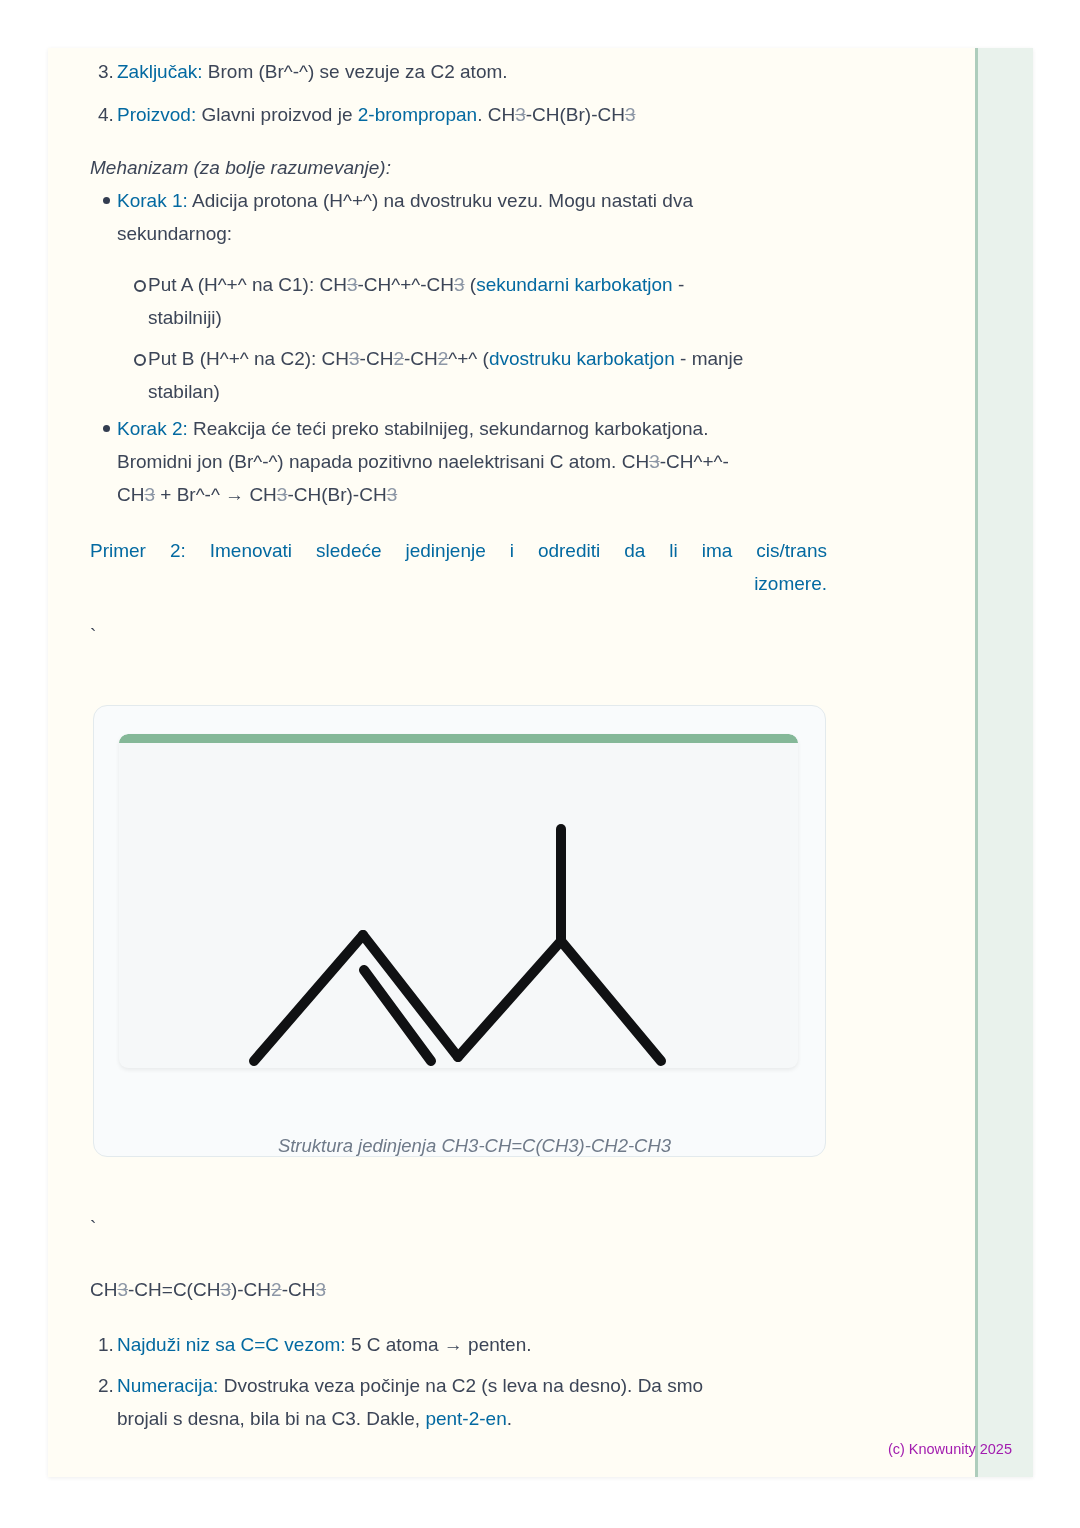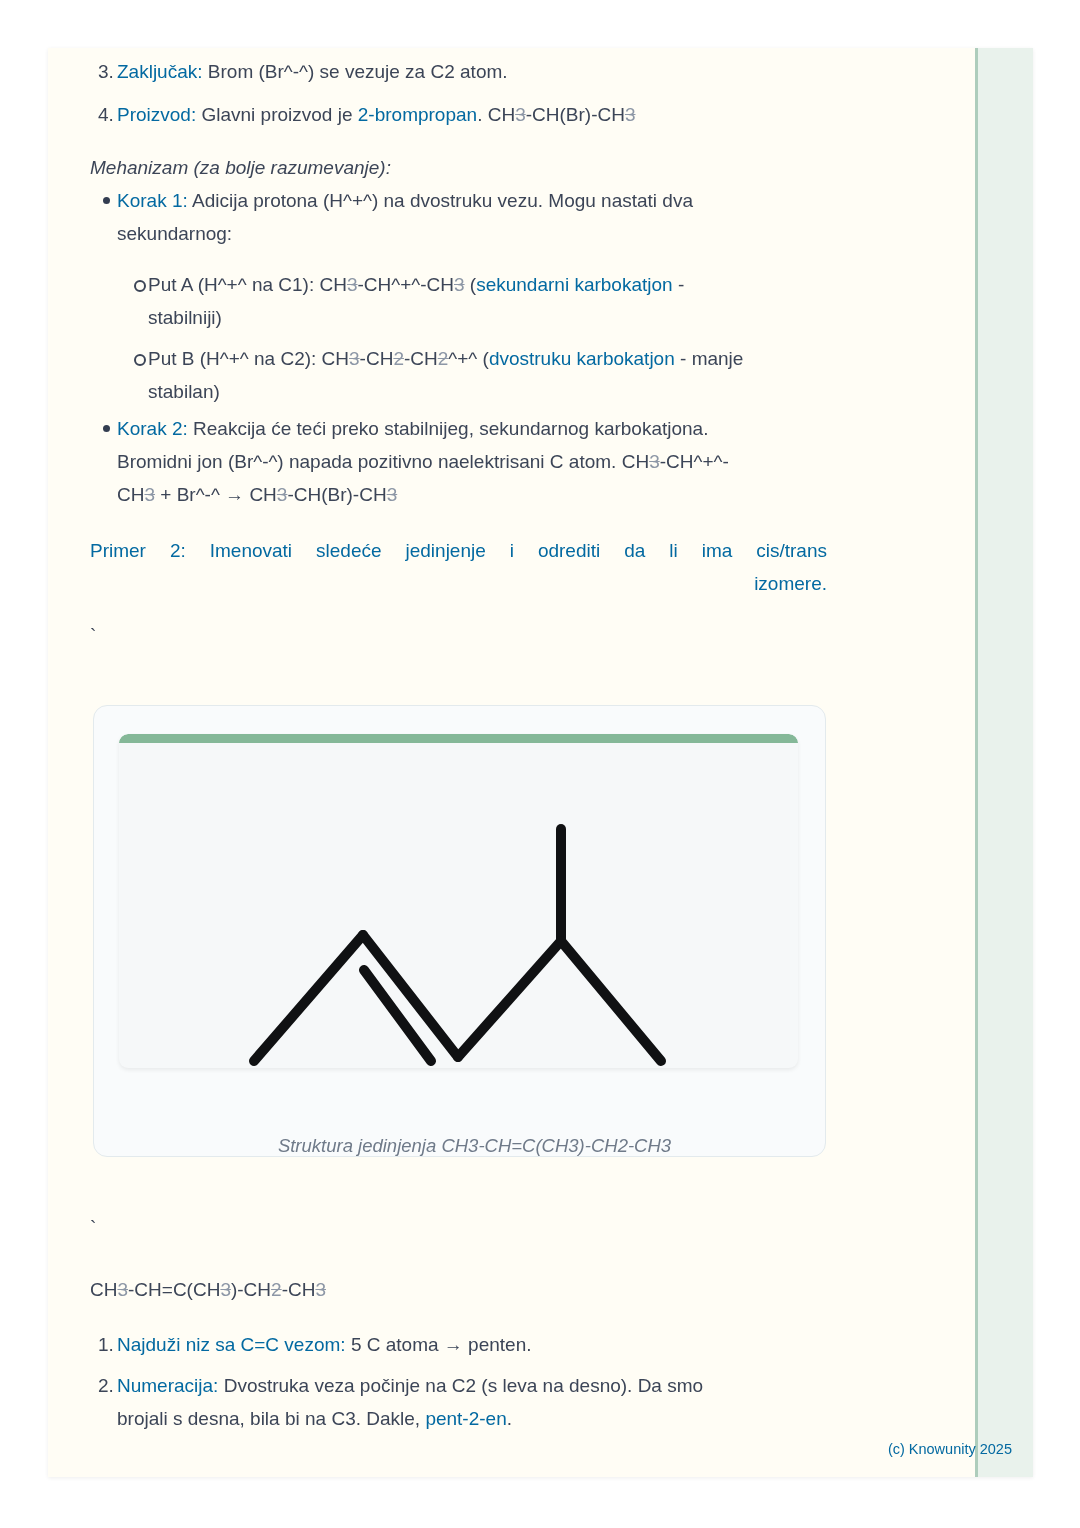--- a/index.html
+++ b/index.html
@@ -29,21 +29,21 @@
   .jblock .tline{white-space:normal;text-align:right;}
   .jblock .tline:first-child{text-align:justify;text-align-last:justify;}
   .figure-card{margin-left:3px;margin-top:53px;width:731px;height:450px;background:#f9fbfc;
                border:1px solid #e3eaed;border-radius:14px;position:relative;}
   .figure-panel{position:absolute;left:25px;top:28px;width:679px;height:334px;background:#f6f8f9;
                 border-radius:9px;box-shadow:0 2px 4px rgba(0,0,0,.07);overflow:hidden;}
   .figure-bar{position:absolute;left:0;top:0;width:100%;height:9px;border-radius:9px 9px 0 0;}
   .figure-panel svg{position:absolute;left:0;top:0;}
   .figure-caption{position:absolute;left:15px;top:381px;width:100%;text-align:center;
                   font-style:italic;color:#6f7a89;font-size:18.5px;line-height:33px;margin-top:42px;}
-  .copyright{position:absolute;top:1392px;right:21px;font-size:14.5px;color:#0369a1;
+  .copyright{position:absolute;top:1392px;right:21px;font-size:14.5px;color:#a21caf;
              line-height:18px;}
 </style>
 </head>
 <body>
 
 <div class="sheet">
   <div class="mint-strip"></div>
 
   <div class="content">
 

